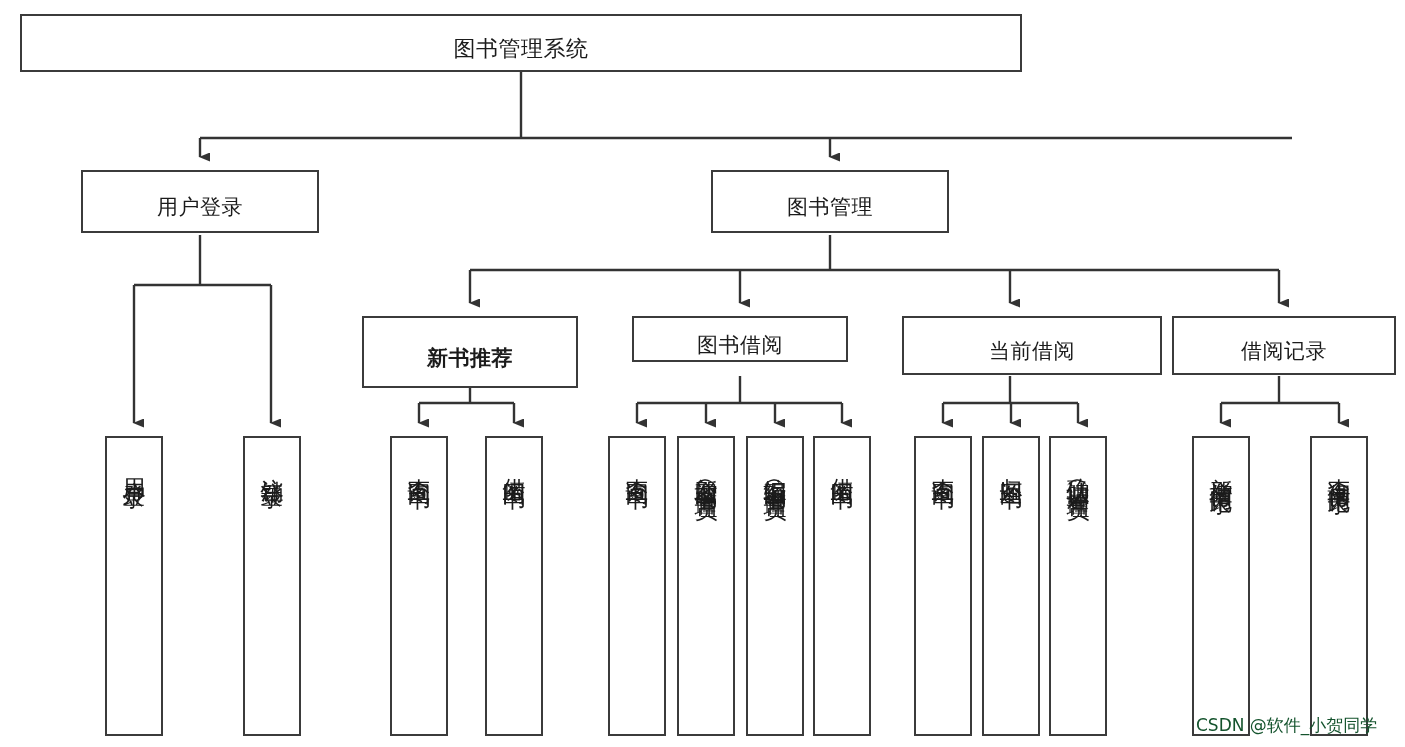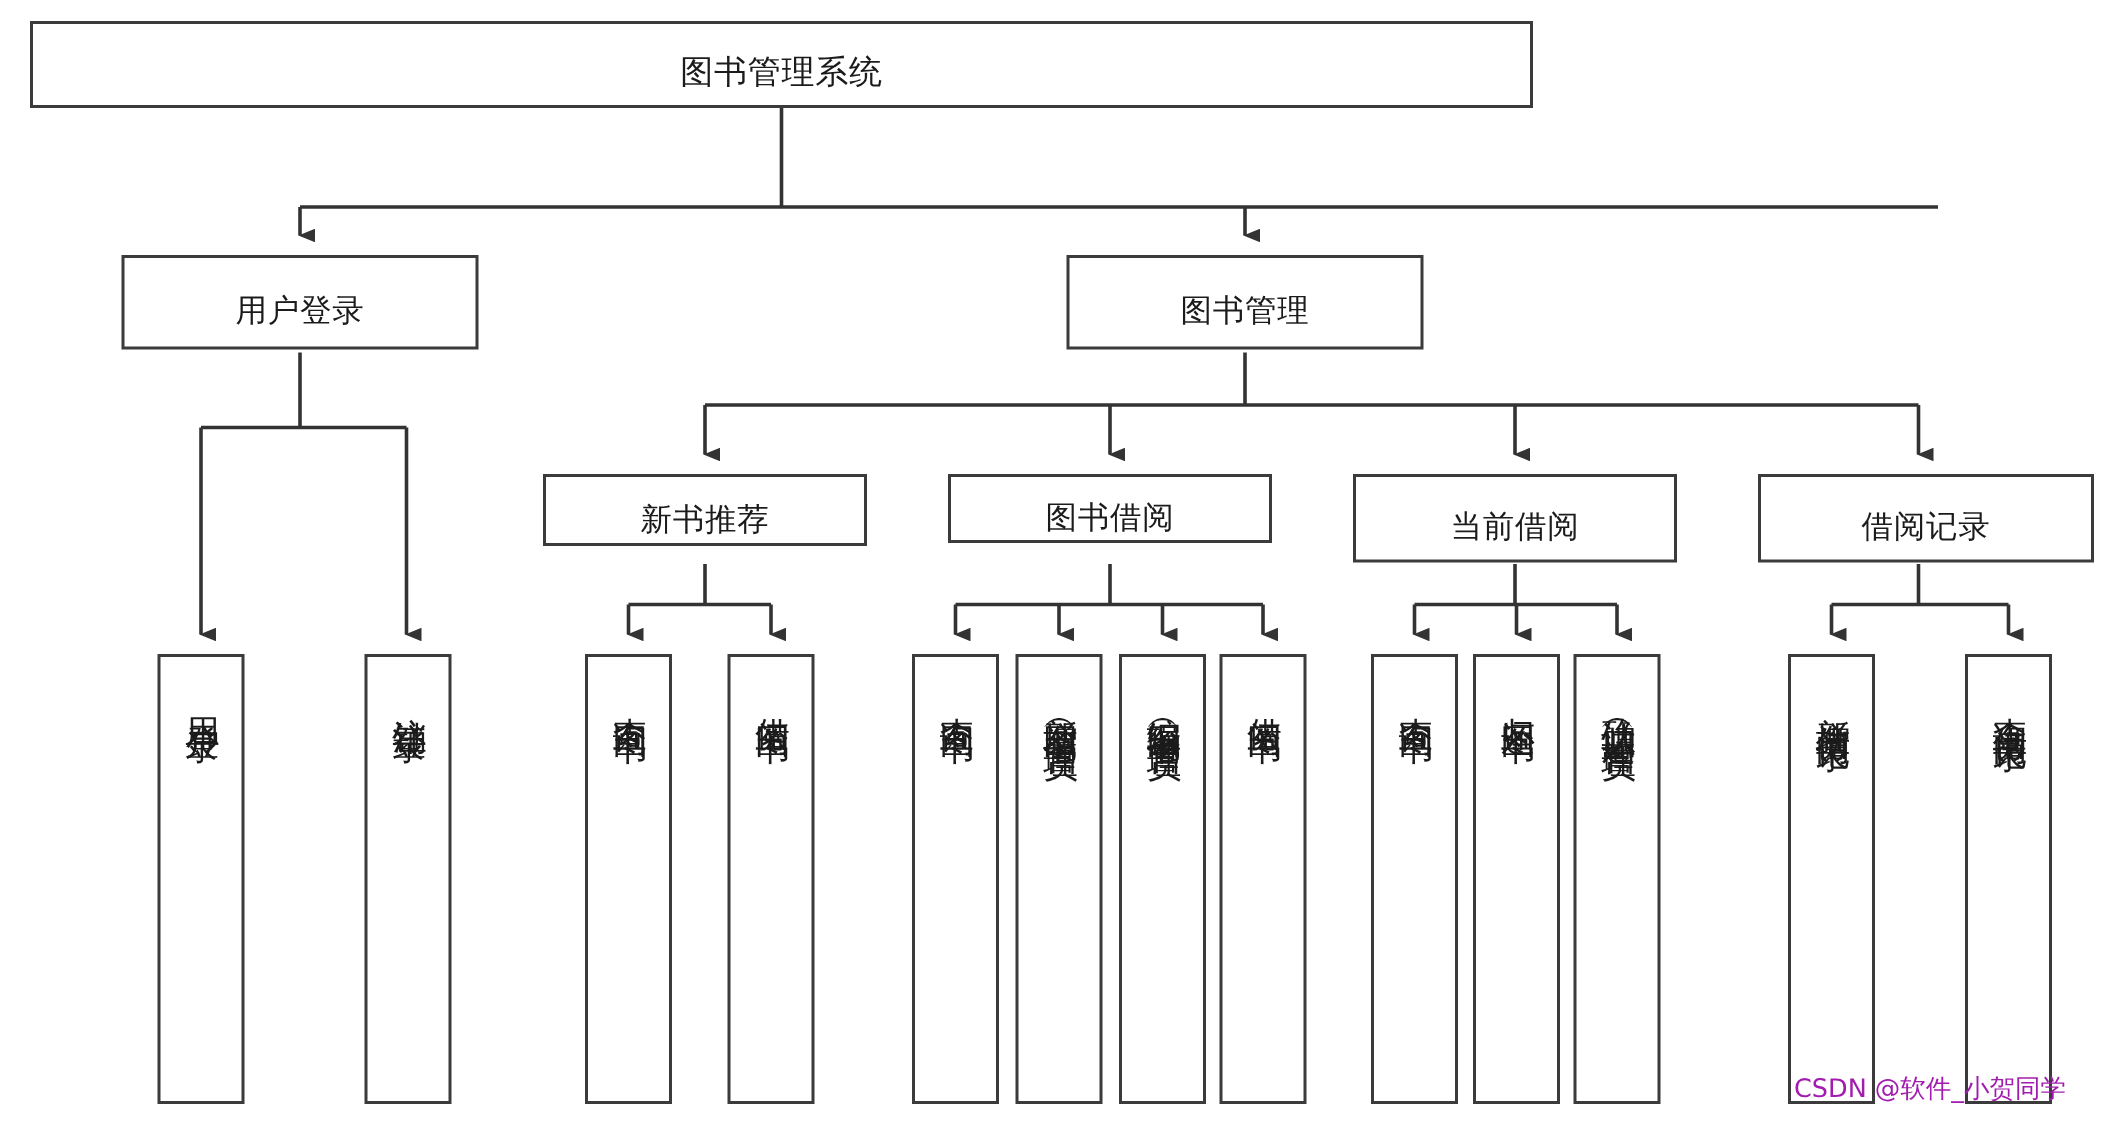--- a/index.html
+++ b/index.html
@@ -59,21 +59,21 @@
     white-space: pre;
   }
   .node.root .label {
     font-size: 22px;
   }
   .watermark {
     position: absolute;
     left: 1196px;
     top: 714px;
     font-size: 17px;
-    color: #a21caf;
+    color: #14532d;
     white-space: nowrap;
     font-family: "DejaVu Sans", "Liberation Sans", sans-serif;
   }
 </style>
 </head>
 <body>
 
 <div id="diagram-root">
 
   <svg class="edges" viewBox="0 0 1405 747" xmlns="http://www.w3.org/2000/svg">
@@ -130,27 +130,27 @@
     <span class="label">图书管理系统</span>
   </div>
 
   <div class="node horizontal" style="left:81px; top:170px; width:238px; height:63px;">
     <span class="label">用户登录</span>
   </div>
   <div class="node horizontal" style="left:711px; top:170px; width:238px; height:63px;">
     <span class="label">图书管理</span>
   </div>
 
-  <div class="node horizontal" style="left:362px; top:316px; width:216px; height:48px;">
+  <div class="node horizontal" style="left:362px; top:316px; width:216px; height:72px;font-weight:bold;">
     <span class="label">新书推荐</span>
   </div>
   <div class="node horizontal" style="left:632px; top:316px; width:216px; height:46px;">
     <span class="label">图书借阅</span>
   </div>
-  <div class="node horizontal" style="left:902px; top:316px; width:216px; height:59px;">
+  <div class="node horizontal" style="left:902px; top:316px; width:260px; height:59px;">
     <span class="label">当前借阅</span>
   </div>
   <div class="node horizontal" style="left:1172px; top:316px; width:224px; height:59px;">
     <span class="label">借阅记录</span>
   </div>
 
   <div class="node vertical" style="left:105px; top:436px; width:58px; height:300px;">
     <span class="label">用户登录</span>
   </div>
   <div class="node vertical" style="left:243px; top:436px; width:58px; height:300px;">

